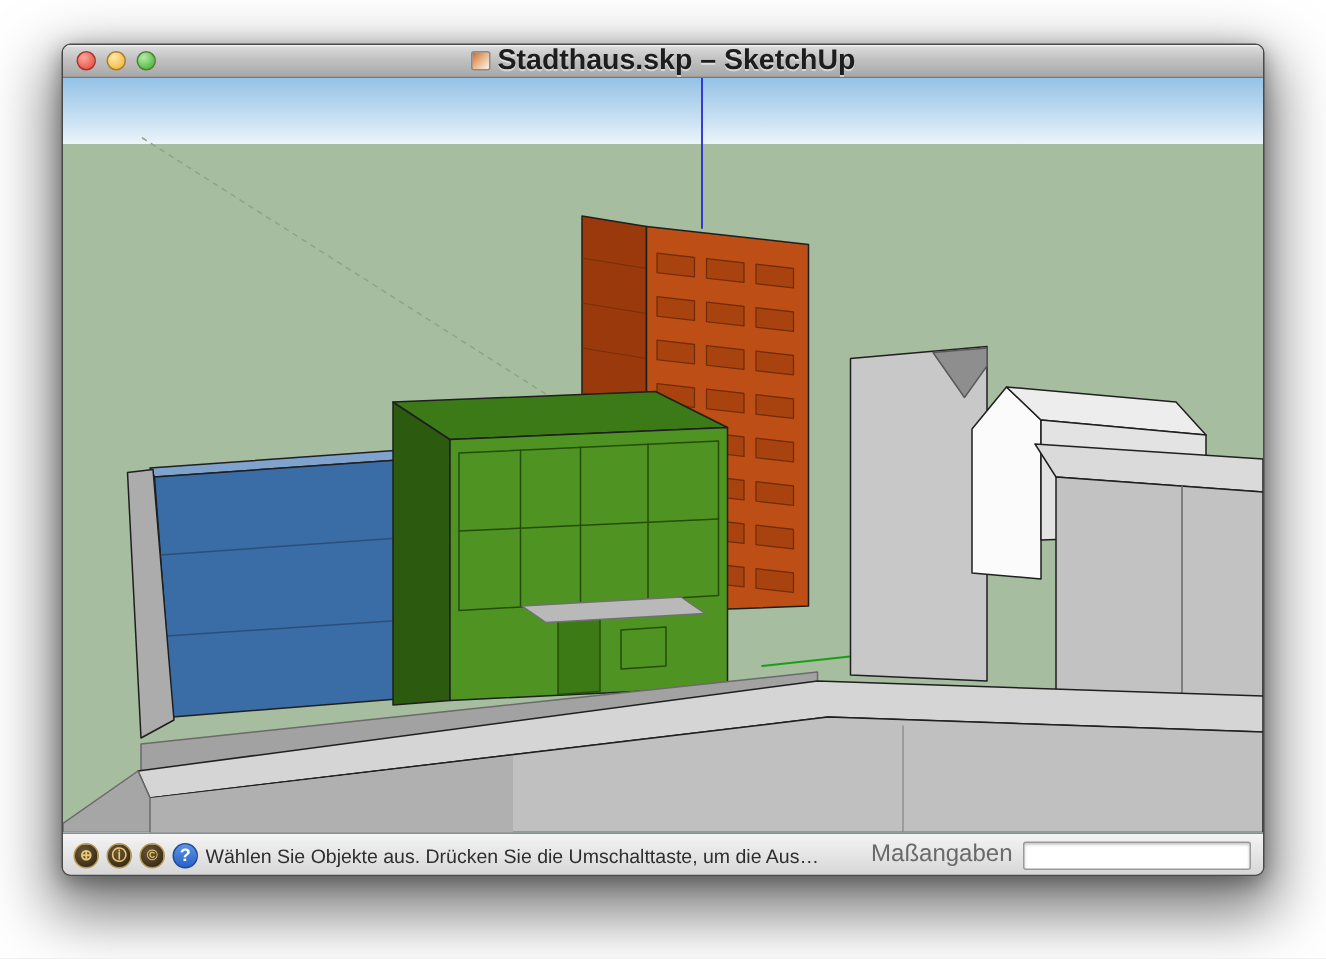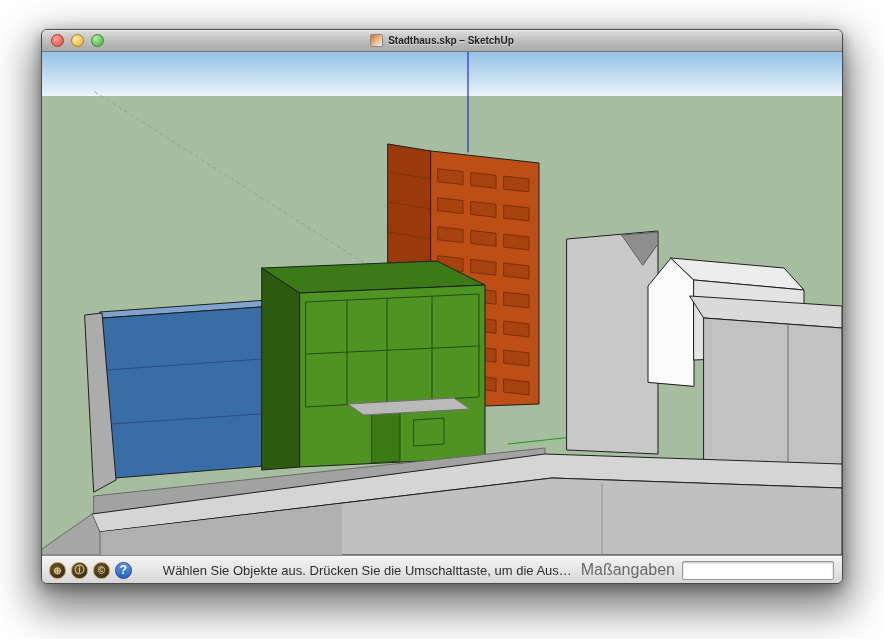--- a/index.html
+++ b/index.html
@@ -25,21 +25,21 @@
   .light { width:13px; height:13px; border-radius:50%; border:1px solid; }
   .light.red    { background:radial-gradient(circle at 35% 30%, #ffa59b, #ec6050 70%); border-color:#a83329; }
   .light.yellow { background:radial-gradient(circle at 35% 30%, #ffe9a8, #f5bf4f 70%); border-color:#ab7f24; }
   .light.green  { background:radial-gradient(circle at 35% 30%, #b4ecaa, #5ebf4c 70%); border-color:#49852f; }
   .title-wrap { display:flex; align-items:center; gap:5px; max-width:70%; }
   .doc-icon {
     width:13px; height:13px; border:1px solid #8a8a8a; border-radius:2px;
     background:linear-gradient(135deg,#c96a33 0%, #e9b07c 45%, #f5f5f5 100%);
     flex:0 0 auto;
   }
-  .title-text { font-size:10px; font-weight:bold; color:#1d1d1d; white-space:nowrap;
+  .title-text { font-size:19px; font-weight:bold; color:#1d1d1d; white-space:nowrap;
     text-shadow:0 1px 0 rgba(255,255,255,0.5); overflow:hidden; text-overflow:ellipsis; }
 
   
   .viewport { position:relative; width:800px; height:503px; background:#cfe4f4; overflow:hidden; }
   .viewport svg { display:block; }
   svg polygon, svg rect, svg line { stroke-linejoin:round; stroke-linecap:round; }
 
   
   .statusbar {
     height:29px;
@@ -47,21 +47,21 @@
     border-top:1px solid #8e8e8e;
     display:flex; align-items:center; padding:0 8px 0 7px; gap:5px;
   }
   .badge {
     width:17px; height:17px; border-radius:50%; flex:0 0 auto;
     display:flex; align-items:center; justify-content:center;
     font-size:10px; font-weight:bold; cursor:default;
   }
   .badge-gold { background:radial-gradient(circle at 40% 35%, #6d5836, #392d18 75%); color:#e8c878; border:1px solid #b59750; }
   .badge-blue { background:linear-gradient(#5a94e4, #2a62c6); color:#ffffff; border:1px solid #1d4a9c; font-size:12px; }
-  .hint { flex:1 1 auto; min-width:0; font-size:13px; color:#2e2e2e; white-space:nowrap; overflow:hidden; margin-left:22px;text-align:center; }
+  .hint { flex:1 1 auto; min-width:0; font-size:13px; color:#2e2e2e; white-space:nowrap; overflow:hidden; margin-left:0; }
   .measure-label { font-size:16px; color:#6a6a6a; white-space:nowrap; margin-right:2px; }
   .measure-input {
     width:152px; height:19px; border:1px solid #9a9a9a; border-radius:2px;
     background:#ffffff; font-size:12px; padding:0 4px;
     box-shadow: inset 0 1px 2px rgba(0,0,0,0.25);
   }
 </style>
 </head>
 <body>
 

